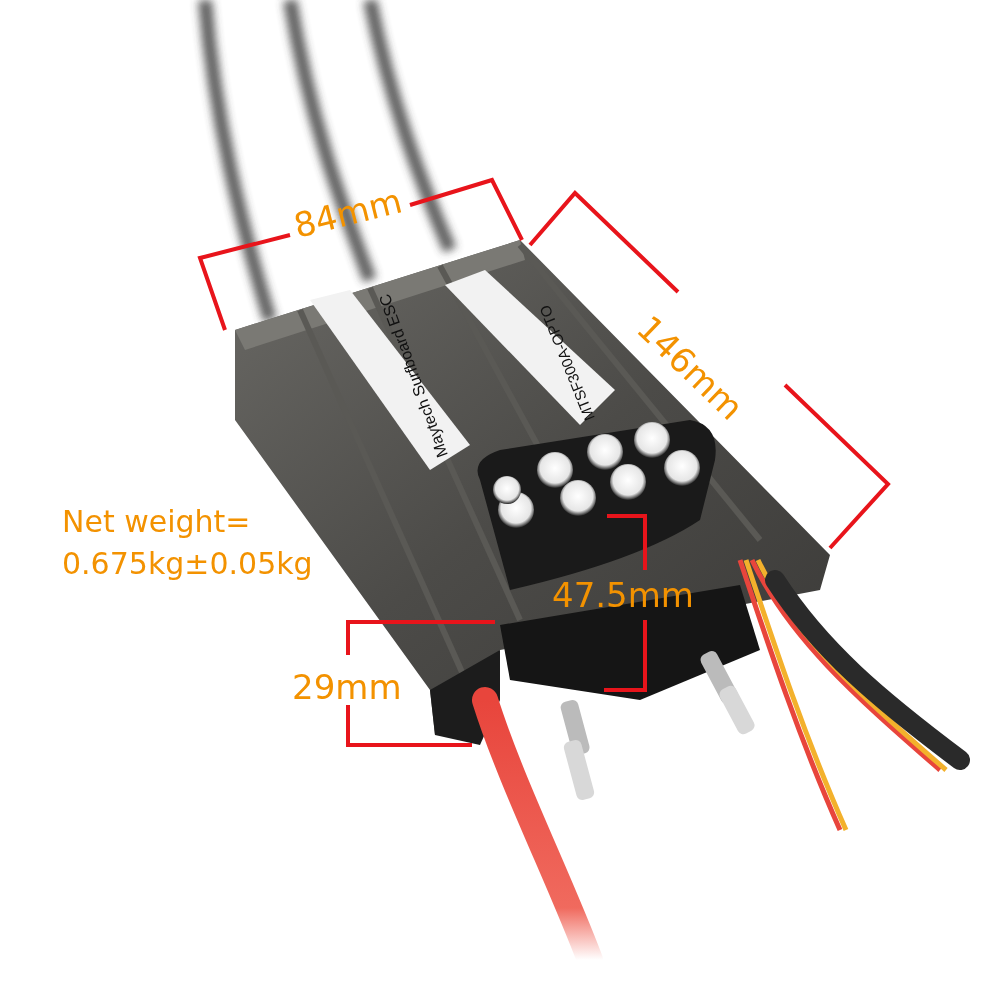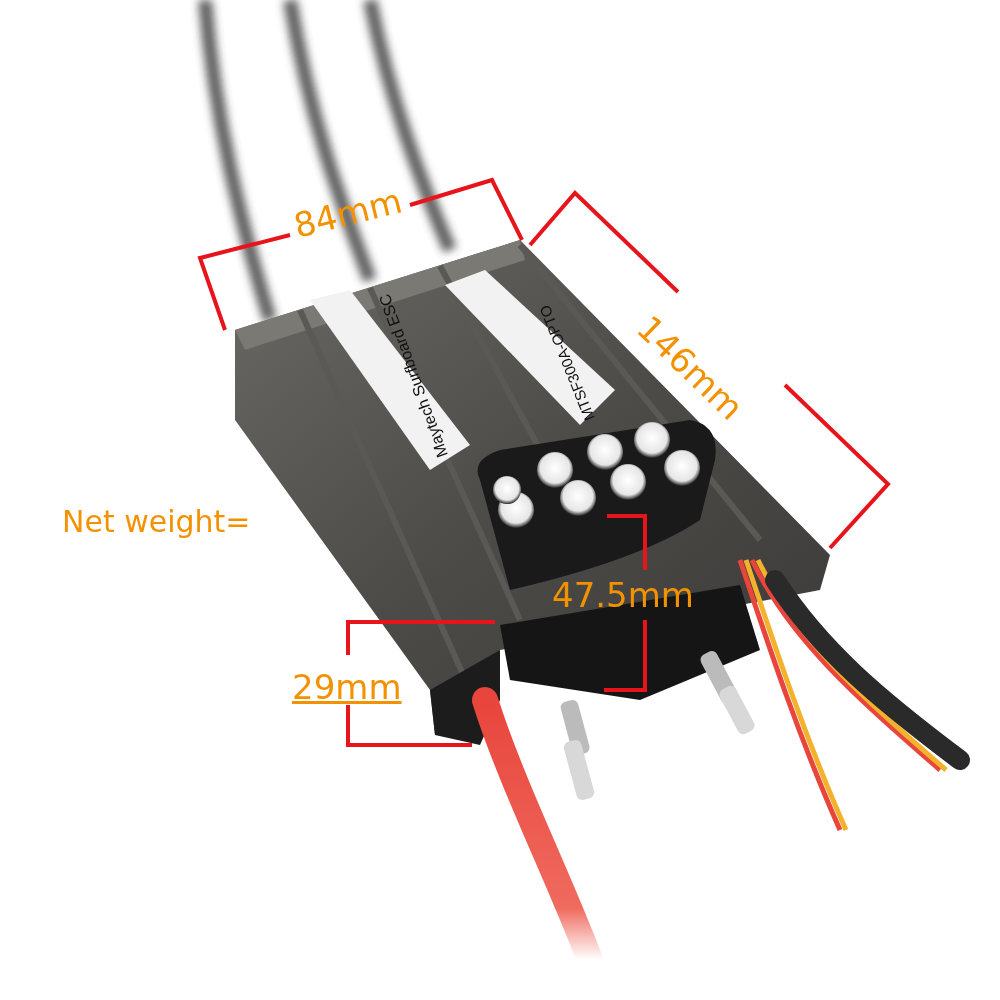--- a/index.html
+++ b/index.html
@@ -104,17 +104,18 @@
     <polyline points="645,620 645,690 604,690"></polyline>
 
     <polyline points="495,622 348,622 348,655"></polyline>
     <polyline points="348,705 348,745 472,745"></polyline>
   </g>
 </svg>
 
 <div class="dim" style="left:293px;top:196px;transform:rotate(-14deg);">84mm</div>
 <div class="dim" style="left:655px;top:310px;transform:rotate(44deg);transform-origin:left top;">146mm</div>
 <div class="dim" style="left:552px;top:578px;">47.5mm</div>
-<div class="dim" style="left:292px;top:670px;text-decoration:underline;">29mm</div>
+<div class="dim" style="left:292px;top:670px;">29mm</div>
 
 <div class="weight">
   <div>Net weight=</div>
+  <div>0.675kg±0.05kg</div>
 </div>
 
 </body></html>

